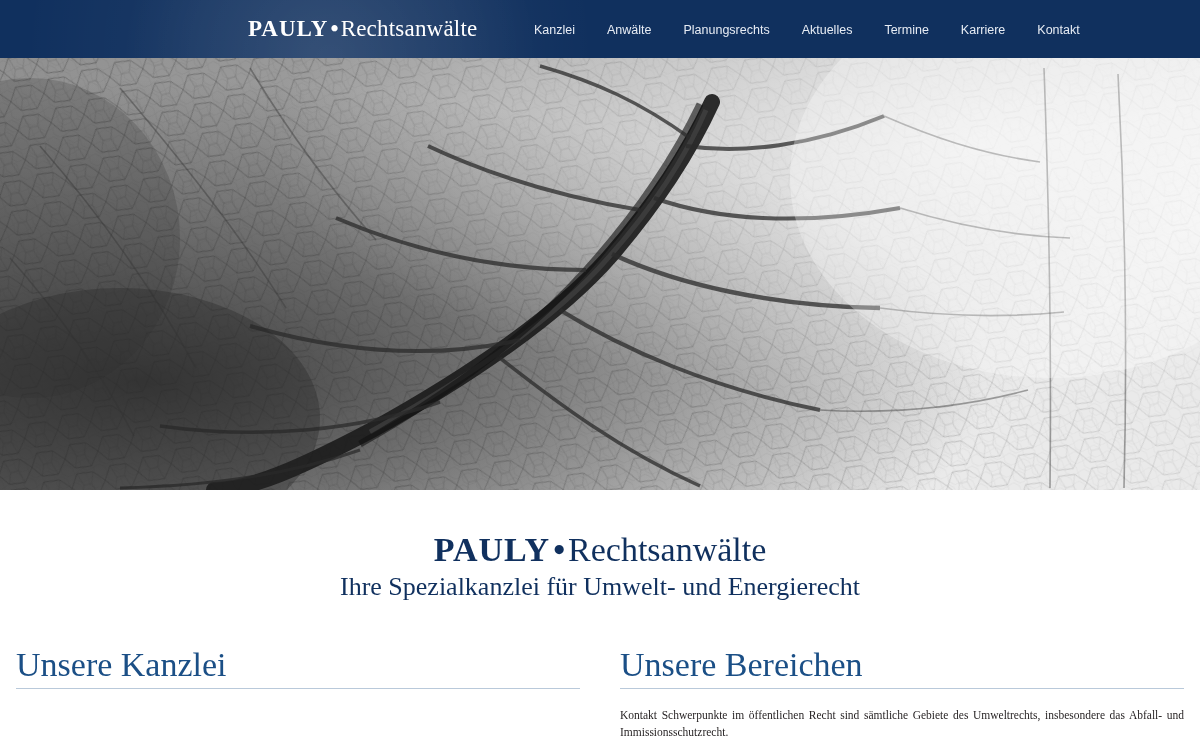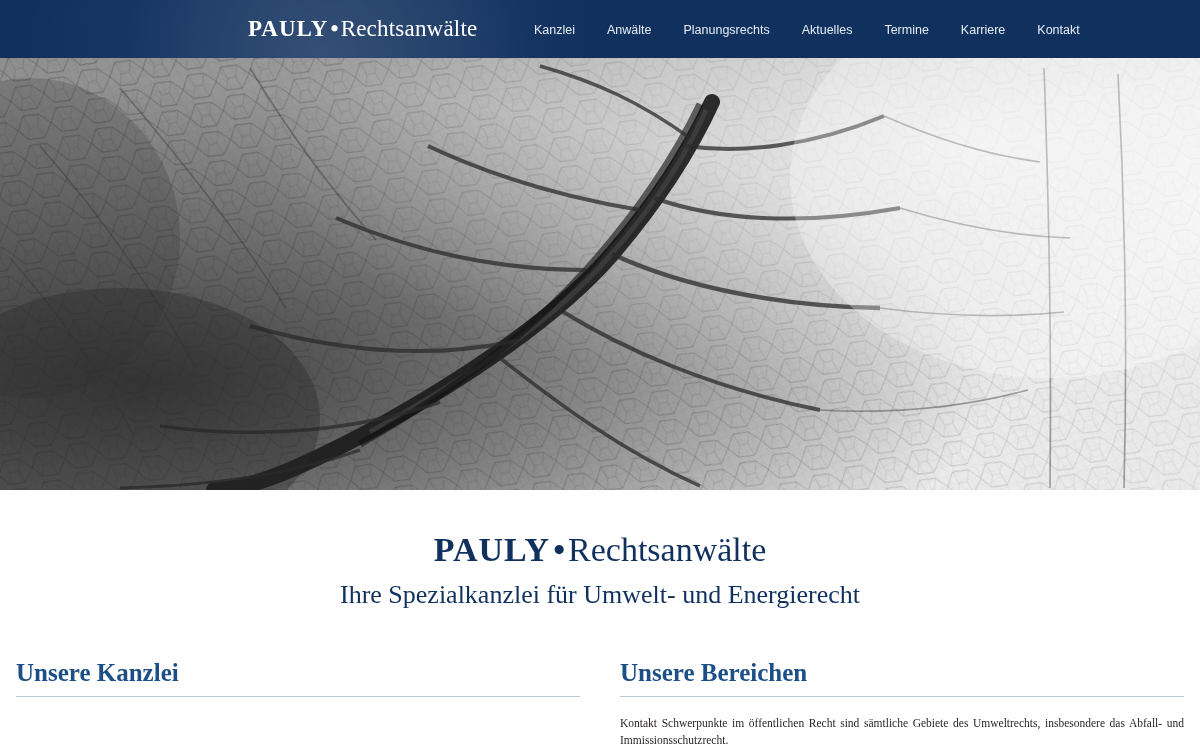--- a/index.html
+++ b/index.html
@@ -100,37 +100,36 @@
     font-size: 34px;
     line-height: 40px;
     white-space: nowrap;
   }
   .title-main .t-strong { font-weight: bold; letter-spacing: 1px; }
   .title-main .t-dot { font-weight: bold; padding: 0 3px; }
   .title-sub {
     color: #10305e;
     font-size: 26px;
     line-height: 34px;
-    margin-top: 8px;
   }
 
   
   .columns {
     display: flex;
     gap: 40px;
     padding: 46px 16px 0 16px;
     max-width: 1200px;
     margin: 0 auto;
   }
   .col { width: 576px; }
   .col h2 {
     margin: 0;
-    font-weight: bold;
+    font-weight: normal;
     color: #1b4f86;
-    font-size: 25px;
+    font-size: 34px;
     line-height: 30px;
     padding-bottom: 8px;
   }
   .col .rule {
     height: 1px;
     background: #b9c9da;
     margin-bottom: 18px;
   }
   .col p {
     margin: 0 0 18px 0;

